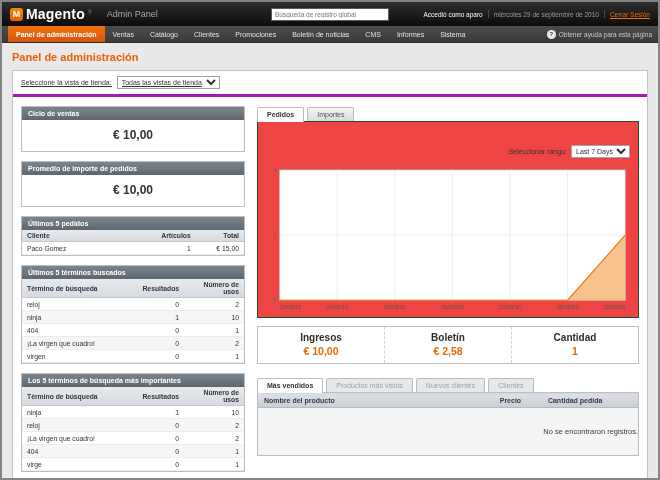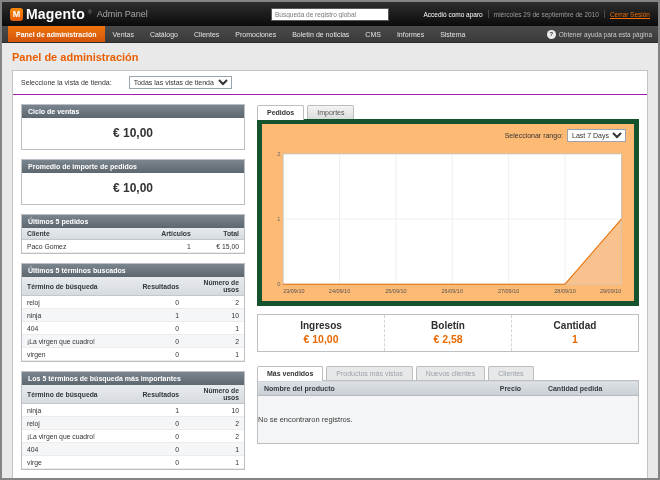--- a/index.html
+++ b/index.html
@@ -6,39 +6,39 @@
   html,body{background:#ffffff;}
   body{font-family:"Liberation Sans",sans-serif;width:660px;}
   .window{width:660px;height:480px;border:2px solid #848484;background:#e9e9e9;overflow:hidden;display:flex;flex-direction:column;}
 
   
   .topbar{height:24px;background:linear-gradient(#2e2e2e,#0b0b0b);display:flex;align-items:center;padding:0 8px;flex:0 0 auto;}
   .brand{display:flex;align-items:center;gap:3px;flex:1;}
   .logo-icon{width:13px;height:13px;background:linear-gradient(#f98904,#e55d07);color:#fff;font-size:9px;font-weight:bold;display:inline-flex;align-items:center;justify-content:center;border-radius:3px;}
   .brand-name{color:#fff;font-size:14px;font-weight:bold;letter-spacing:.2px;}
   .reg{color:#8e8e8e;font-size:5px;align-self:flex-start;margin-top:3px;}
-  .brand-suffix{color:#a5a5a5;font-size:9px;margin-left:2px;}
+  .brand-suffix{color:#a5a5a5;font-size:9px;margin-left:12px;}
   .global-search{width:118px;height:13px;font-size:6.5px;color:#777;border:1px solid #5a5a5a;background:#fff;padding:0 3px;font-family:inherit;}
   .header-meta{flex:1;display:flex;align-items:center;justify-content:flex-end;gap:5px;font-size:6.5px;color:#fff;}
   .header-meta .date{color:#9c9c9c;}
   .divider{width:0;height:8px;border-left:1px solid #4a4a4a;}
   .logout{color:#f1700a;text-decoration:underline;cursor:pointer;}
 
   
   .navbar{height:17px;background:linear-gradient(#4b4b4b,#3a3a3a);display:flex;align-items:stretch;padding:0 6px;flex:0 0 auto;border-bottom:1px solid #2c2c2c;}
   .nav-item{display:flex;align-items:center;padding:0 8px;font-size:7px;color:#e3e3e3;cursor:pointer;}
   .nav-item.active{background:linear-gradient(#ef750d,#d4540a);color:#fff;font-weight:bold;}
   .nav-help{margin-left:auto;display:flex;align-items:center;gap:3px;font-size:6.5px;color:#c9c9c9;cursor:pointer;}
   .help-icon{width:9px;height:9px;border-radius:50%;background:#ececec;color:#333;font-size:6px;font-weight:bold;display:inline-flex;align-items:center;justify-content:center;}
 
   
   .page{flex:1;padding:6px 10px;background:#e9e9e9;overflow:hidden;}
   .page-title{color:#eb5e00;font-size:11px;font-weight:bold;margin:2px 0 7px;}
   .content-box{background:#fff;border:1px solid #c3c3c3;}
-  .store-switcher{display:flex;align-items:center;gap:17px;padding:5px 8px;border-bottom:1px solid #a21caf;font-size:7px;color:#333;}
+  .store-switcher{display:flex;align-items:center;gap:5px;padding:5px 8px;border-bottom:3px solid #a21caf;font-size:7px;color:#333;text-decoration:underline;}
   select{font-size:7px;font-family:inherit;color:#333;border:1px solid #9aa5ad;background:#fff;height:13px;}
   .columns{display:flex;gap:12px;padding:9px 8px 12px;}
   .col-left{flex:0 0 224px;}
   .col-right{flex:1;min-width:0;}
 
   
   .panel{border:1px solid #b9bfc4;margin-bottom:9px;background:#fff;}
   .panel-head{background:linear-gradient(#7b858d,#5d676f);color:#fff;font-size:7px;font-weight:bold;padding:3px 6px;}
   .panel-value{text-align:center;font-size:12px;font-weight:bold;color:#333;padding:8px 0 9px;}
   .mini-table{width:100%;border-collapse:collapse;font-size:6.8px;color:#333;}
@@ -48,37 +48,37 @@
   .mini-table td:not(:first-child),.mini-table th:not(:first-child){text-align:right;}
   .mini-table th:first-child{width:52%;}
 
   
   .tabs-row{display:flex;gap:3px;align-items:flex-end;}
   .tab{font-size:7px;padding:3px 9px;border:1px solid #bdbdbd;border-bottom:none;border-radius:2px 2px 0 0;background:linear-gradient(#f4f4f4,#dcdcdc);color:#555;cursor:pointer;white-space:nowrap;}
   .tab.active{background:#fff;color:#333;font-weight:bold;position:relative;top:1px;padding-bottom:4px;z-index:2;}
   .tab.disabled{background:#e6e8ea;color:#9aa2a9;}
 
   
-  .chart-box{border:5px solid #14532d;background:#fdba74;padding:5px 6px 4px;}
+  .chart-box{border:1px solid #14532d;background:#ef4444;padding:23px 6px 4px;}
   .range-row{display:flex;justify-content:flex-end;align-items:center;gap:4px;font-size:7px;color:#333;padding:0 2px 5px;}
   .chart{display:block;width:100%;height:150px;}
   .chart text{font-family:"Liberation Sans",sans-serif;}
 
   
   .stats-row{display:flex;border:1px solid #bfbfbf;background:#fff;margin:8px 0 13px;}
   .stat{flex:1;text-align:center;padding:5px 0 6px;border-right:1px dashed #d4d4d4;}
   .stat:last-child{border-right:none;}
   .stat-label{font-size:10px;font-weight:bold;color:#2e2e2e;}
   .stat-value{font-size:10.5px;font-weight:bold;color:#e96802;margin-top:2px;}
 
   
   .grid-table{width:100%;border-collapse:collapse;border:1px solid #bfbfbf;font-size:7px;}
   .grid-table th{background:linear-gradient(#dde1e5,#c9cfd4);text-align:left;font-weight:bold;color:#343c44;padding:3.5px 6px;border-bottom:1px solid #b5bbc0;}
   .grid-table th:first-child{width:62%;}
-  .grid-table td.empty{background:#f4f5f6;text-align:left;padding:19px 0;color:#3a3a3a;font-size:7.5px;}
+  .grid-table td.empty{background:#f4f5f6;text-align:right;padding:19px 0;color:#3a3a3a;font-size:7.5px;}
 </style>
 </head>
 <body>
 
 <div class="window">
 
   <header class="topbar">
     <div class="brand">
       <span class="logo-icon">M</span>
       <span class="brand-name">Magento</span>

